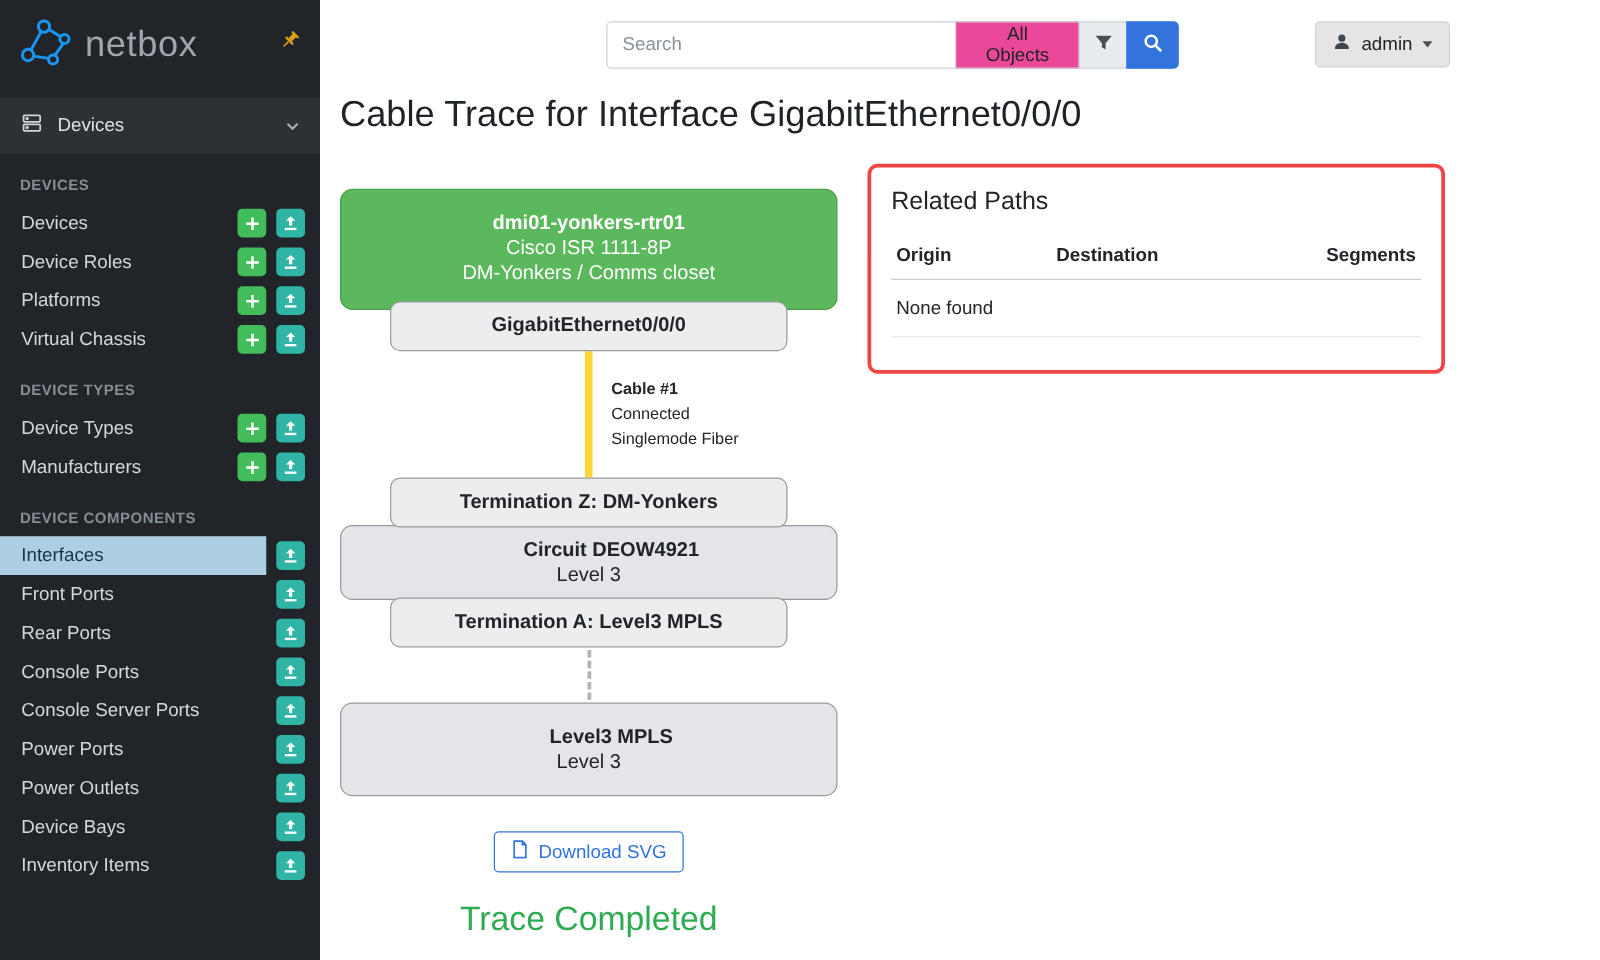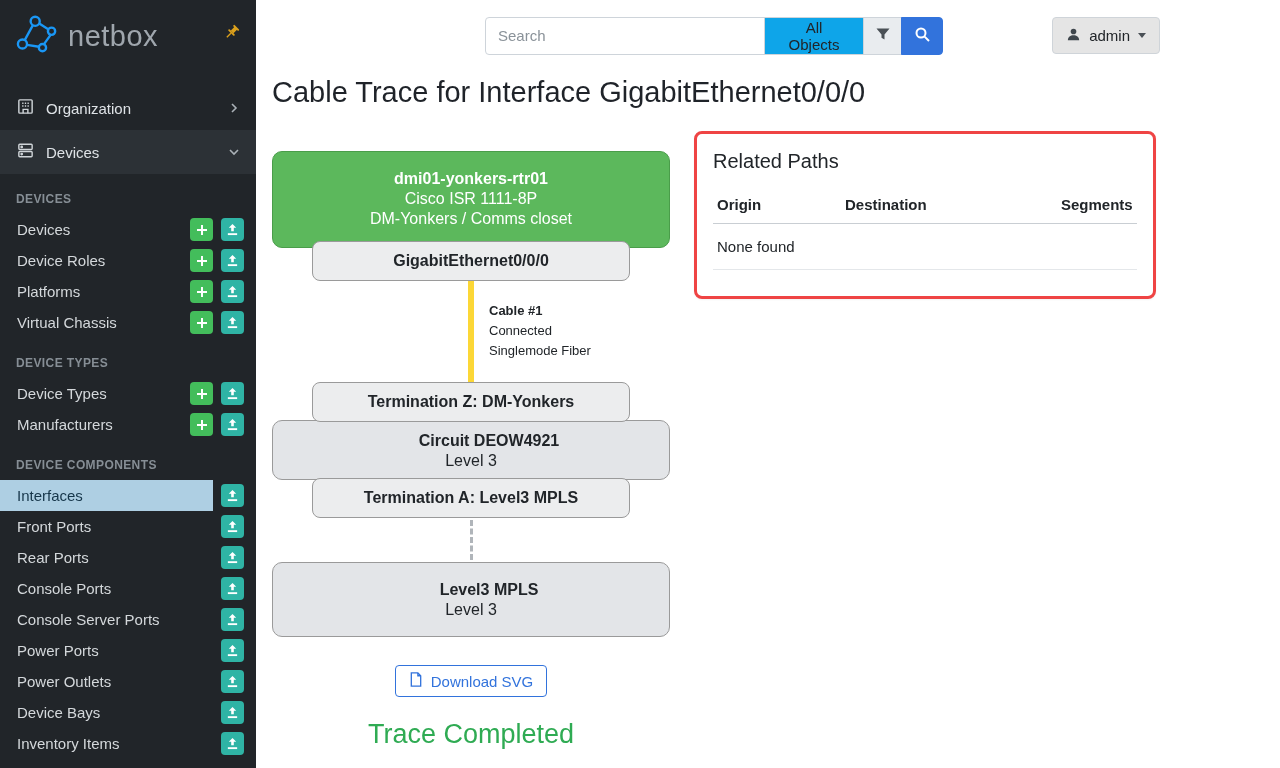--- a/index.html
+++ b/index.html
@@ -25,21 +25,21 @@
   .btn-sq { width:23px; height:23px; border:none; border-radius:4px; display:flex; align-items:center; justify-content:center; cursor:pointer; }
   .btn-add { background:#43bd5b; }
   .btn-import { background:#2fb4a5; }
 
   
   .main { flex:1; display:flex; flex-direction:column; background:#fff; }
   .topbar { height:71px; display:flex; align-items:center; padding:0 12px; position:relative; flex-shrink:0; }
   .search-group { position:absolute; left:50%; transform:translateX(-50%); display:flex; height:38px; }
   .search-input { width:289px; border:1px solid #ced4da; border-radius:4px 0 0 4px; padding:0 12px; font-size:15px; font-family:inherit; color:#212529; outline:none; }
   .search-input::placeholder { color:#8a9299; }
-  .scope-btn { background:#0ea5e9; border:1px solid #ced4da; margin-left:-1px; padding:0 14px; font-size:15px; font-family:inherit; color:#212529; cursor:pointer; }
+  .scope-btn { background:#ec4899; border:1px solid #ced4da; margin-left:-1px; padding:0 14px; font-size:15px; font-family:inherit; color:#212529; cursor:pointer; }
   .filter-btn { width:41px; background:#e9ecef; border:1px solid #ced4da; margin-left:-1px; display:flex; align-items:center; justify-content:center; cursor:pointer; }
   .go-btn { width:43px; background:#3273dc; border:1px solid #3273dc; margin-left:-1px; border-radius:0 4px 4px 0; display:flex; align-items:center; justify-content:center; cursor:pointer; }
   .user-btn { margin-left:auto; display:flex; align-items:center; gap:8px; height:37px; padding:0 13px; background:#e5e5e5; border:1px solid #cfd4d9; border-radius:4px; font-size:15px; font-family:inherit; color:#212529; cursor:pointer; }
   .caret { width:0; height:0; border-left:4px solid transparent; border-right:4px solid transparent; border-top:5px solid #4a5056; }
 
   .content { padding:0 16px; flex:1; overflow:hidden; }
   h1.page-title { font-size:29px; font-weight:400; color:#1f2329; margin:5px 0 22px; }
   .columns { display:flex; gap:24px; align-items:flex-start; }
 
   
@@ -97,35 +97,20 @@
               <rect x="5" y="1" width="8" height="2" rx="1"></rect>
               <rect x="4.5" y="8" width="9" height="2" rx="1"></rect>
               <rect x="8.3" y="10" width="1.4" height="6"></rect>
             </g>
           </svg>
         </span>
       </button>
     </div>
 
     <nav>
-      <div class="nav-item first">
-        <span>
-          <svg width="19" height="19" viewBox="0 0 20 20" fill="none" stroke="#cfd4d8" stroke-width="1.5">
-            <rect x="3" y="3" width="14" height="14" rx="1"></rect>
-            <path d="M7.5 17 v-4 h5 v4"></path>
-            <path d="M6.5 6.5 h1.4 M9.3 6.5 h1.4 M12.1 6.5 h1.4 M6.5 9.5 h1.4 M9.3 9.5 h1.4 M12.1 9.5 h1.4"></path>
-          </svg>
-        </span>
-        <span>Organization</span>
-        <span class="chev">
-          <svg width="12" height="12" viewBox="0 0 12 12" fill="none" stroke="#aab1b7" stroke-width="1.6">
-              <path d="M4 2 l4 4 -4 4"></path>
-            </svg>
-        </span>
-      </div>
 
       <div class="nav-item active">
         <span>
           <svg width="19" height="19" viewBox="0 0 20 20" fill="none" stroke="#cfd4d8" stroke-width="1.5">
             <rect x="3" y="3.5" width="14" height="5.5" rx="1"></rect>
             <rect x="3" y="11" width="14" height="5.5" rx="1"></rect>
             <circle cx="6" cy="6.2" r="0.7" fill="#cfd4d8"></circle>
               <circle cx="6" cy="13.7" r="0.7" fill="#cfd4d8"></circle>
           </svg>
         </span>

